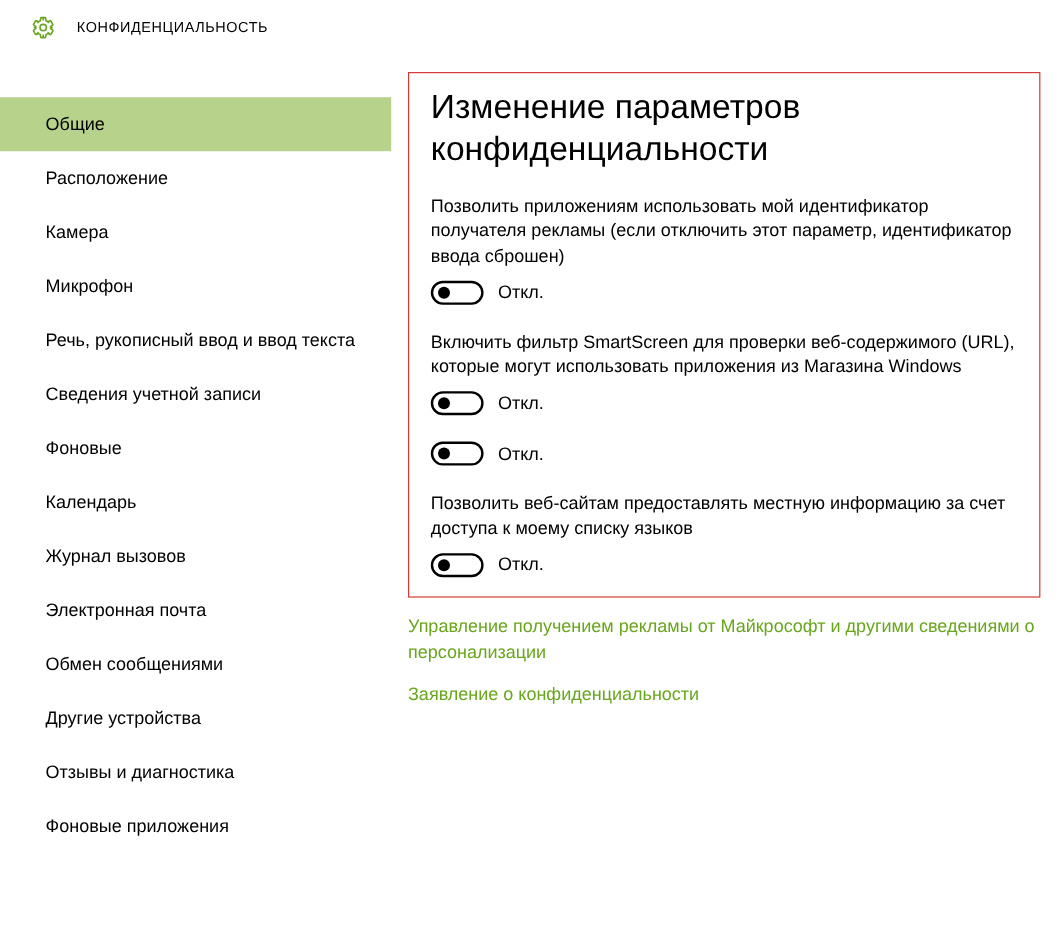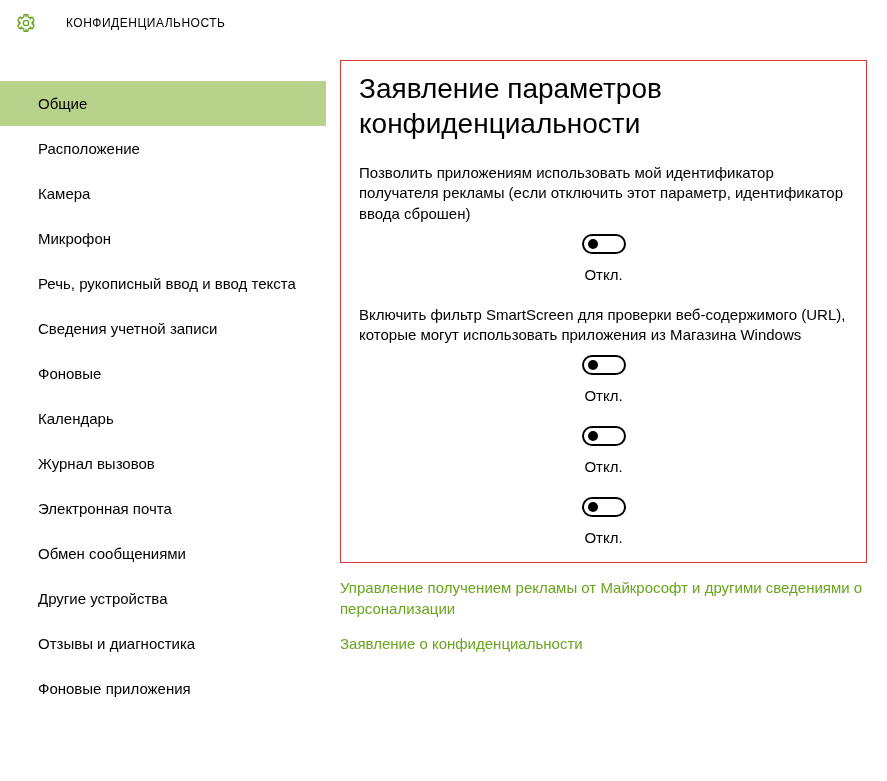--- a/index.html
+++ b/index.html
@@ -8,22 +8,22 @@
       font-size: 15px;
       color: #000;
       background: #fff;
       width: 887px;
       height: 781px;
       overflow: hidden;
     }
     .header {
       display: flex;
       align-items: center;
-      padding: 13px 16px;
-      gap: 30px;
+      padding: 13px 26px;
+      gap: 18px;
     }
     .gear-icon {
       width: 20px;
       height: 20px;
       display: flex;
       align-items: center;
       justify-content: center;
     }
     .gear-icon svg { width: 20px; height: 20px; }
     .header-title {
@@ -65,21 +65,20 @@
     .setting-desc {
       font-size: 15px;
       line-height: 1.35;
       margin-bottom: 10px;
       color: #000;
     }
     .toggle-row {
       display: flex;
       align-items: center;
       gap: 12px;
-      flex-direction: column;
     }
     .toggle {
       width: 44px;
       height: 20px;
       border: 2px solid #000;
       border-radius: 12px;
       background: #fff;
       position: relative;
       cursor: pointer;
     }
@@ -133,21 +132,21 @@
     <div class="sidebar-item"><span>Журнал вызовов</span></div>
     <div class="sidebar-item"><span>Электронная почта</span></div>
     <div class="sidebar-item"><span>Обмен сообщениями</span></div>
     <div class="sidebar-item"><span>Другие устройства</span></div>
     <div class="sidebar-item"><span>Отзывы и диагностика</span></div>
     <div class="sidebar-item"><span>Фоновые приложения</span></div>
   </div>
 
   <div class="main">
     <div class="highlight-box">
-      <h1 class="section-title">Заявление параметров конфиденциальности</h1>
+      <h1 class="section-title">Изменение параметров конфиденциальности</h1>
 
       <div class="setting">
         <div class="setting-desc">Позволить приложениям использовать мой идентификатор получателя рекламы (если отключить этот параметр, идентификатор ввода сброшен)</div>
         <div class="toggle-row">
           <div class="toggle">
               <div class="toggle-knob"></div>
             </div>
           <span class="toggle-label">Откл.</span>
         </div>
       </div>
@@ -165,20 +164,21 @@
       <div class="setting">
         <div class="toggle-row">
           <div class="toggle">
               <div class="toggle-knob"></div>
             </div>
           <span class="toggle-label">Откл.</span>
         </div>
       </div>
 
       <div class="setting">
+        <div class="setting-desc">Позволить веб-сайтам предоставлять местную информацию за счет доступа к моему списку языков</div>
         <div class="toggle-row">
           <div class="toggle">
               <div class="toggle-knob"></div>
             </div>
           <span class="toggle-label">Откл.</span>
         </div>
       </div>
     </div>
 
     <a class="link">Управление получением рекламы от Майкрософт и другими сведениями о персонализации</a>

